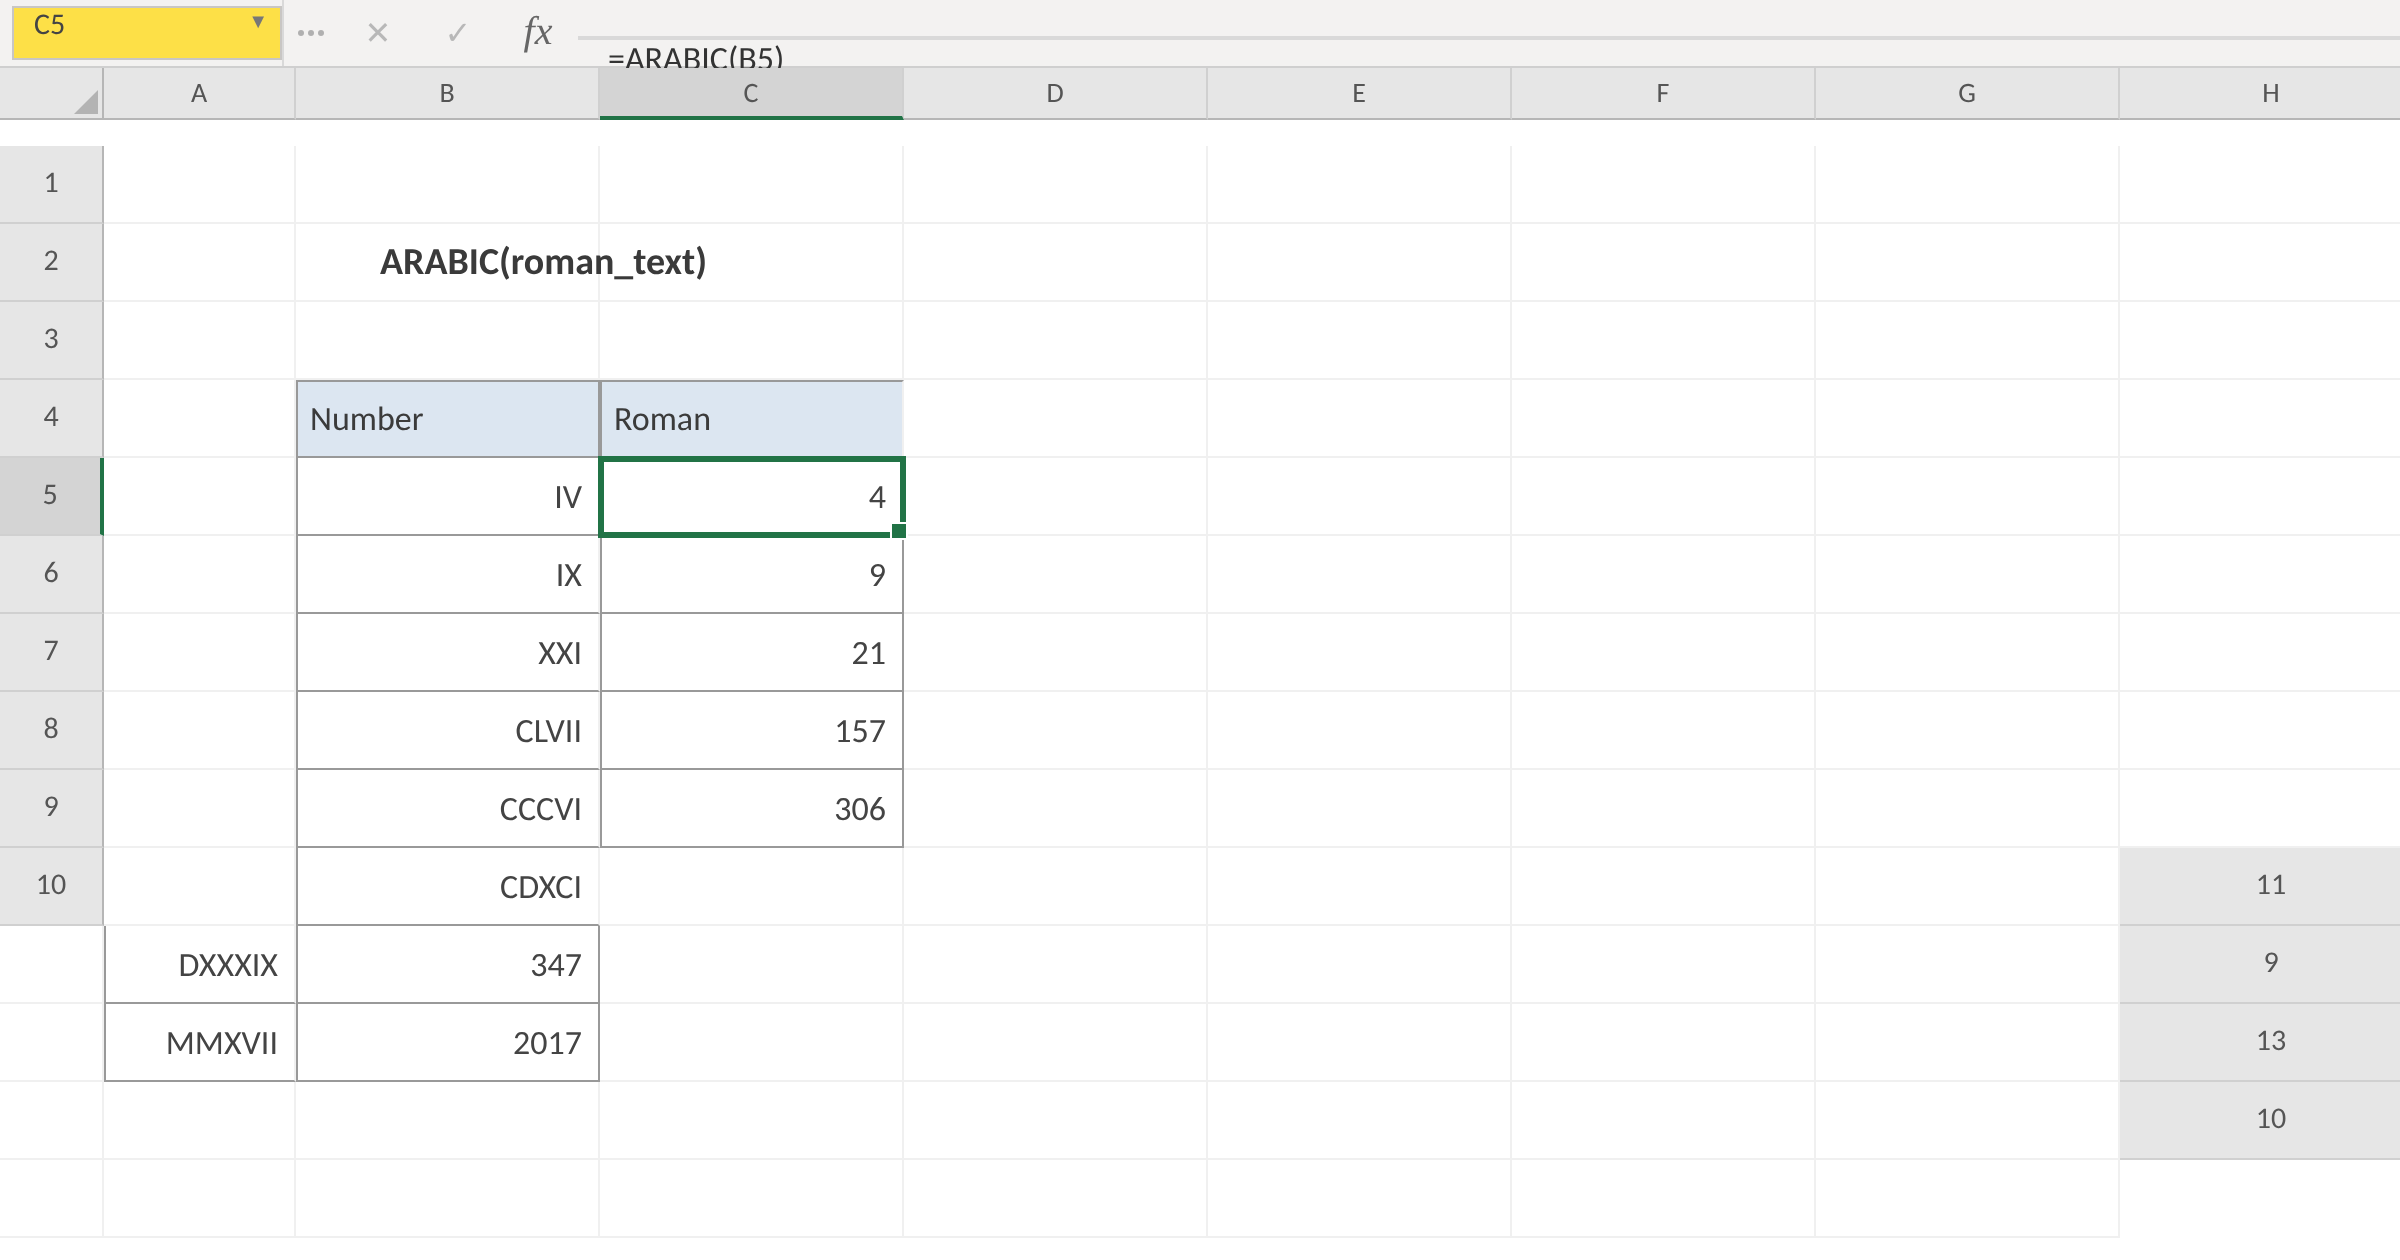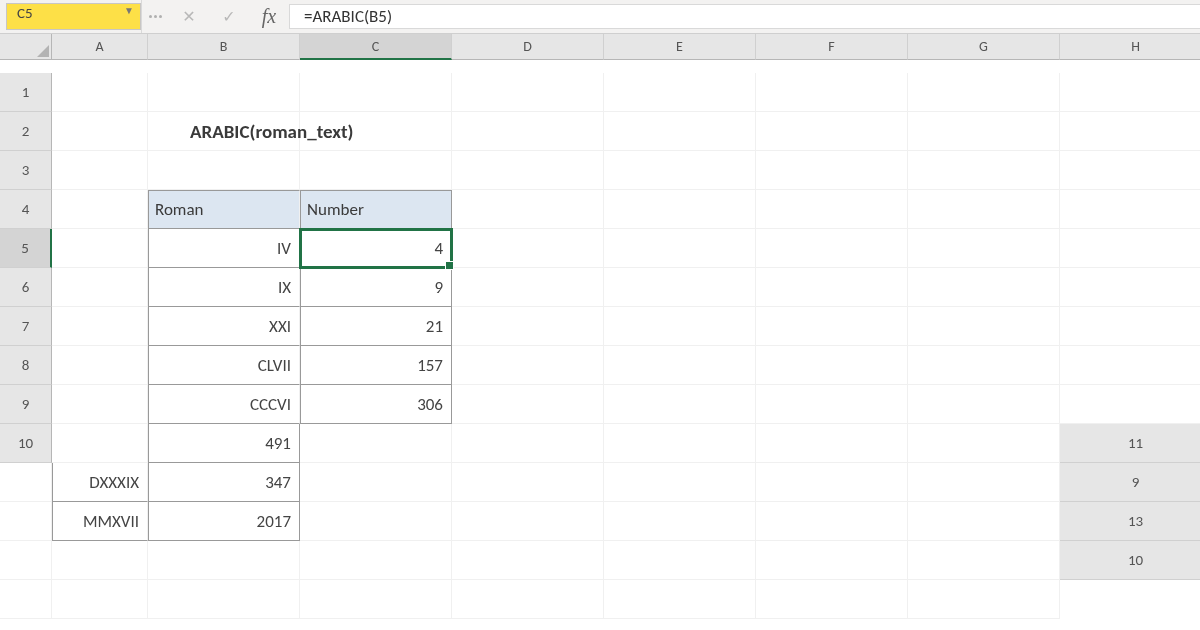--- a/index.html
+++ b/index.html
@@ -59,25 +59,25 @@
     font-size: 20px;
     width: 40px;
     display:flex; align-items:center; justify-content:center;
   }
   .formula-input {
     flex: 1;
     background: #fff;
     border: 1px solid #d9d9d9;
     border-right: none;
     display: flex;
-    align-items: center;
+    align-items: flex-start;
     padding-left: 14px;
     font-size: 17px;
     color: #333;
-    margin: 4px 0;
+    margin: 18px 0;
   }
 
   
   .sheet {
     display: grid;
     grid-template-columns: 52px 96px 152px 152px 152px 152px 152px 152px 152px;
     grid-auto-rows: 39px;
   }
   .corner-cell {
     background: #e6e6e6;
@@ -229,22 +229,22 @@
   <div class="cell"></div>
   <div class="cell"></div>
   <div class="cell"></div>
   <div class="cell"></div>
   <div class="cell"></div>
   <div class="cell"></div>
   <div class="cell"></div>
 
   <div class="row-head">4</div>
   <div class="cell"></div>
+  <div class="cell tbl-head right">Number</div>
   <div class="cell tbl-head">Roman</div>
-  <div class="cell tbl-head right">Number</div>
   <div class="cell"></div>
   <div class="cell"></div>
   <div class="cell"></div>
   <div class="cell"></div>
   <div class="cell"></div>
 
   <div class="row-head sel">5</div>
   <div class="cell"></div>
   <div class="cell tbl-cell ralign">
       <span>IV</span>
@@ -309,22 +309,22 @@
       <span>306</span>
     </div>
   <div class="cell"></div>
   <div class="cell"></div>
   <div class="cell"></div>
   <div class="cell"></div>
   <div class="cell"></div>
 
   <div class="row-head">10</div>
   <div class="cell"></div>
-  <div class="cell tbl-cell right ralign">
-      <span>491</span>
+  <div class="cell tbl-cell ralign">
+      <span>CDXCI</span>
     </div>
   <div class="cell"></div>
   <div class="cell"></div>
   <div class="cell"></div>
   <div class="cell"></div>
   <div class="cell"></div>
 
   <div class="row-head">11</div>
   <div class="cell"></div>
   <div class="cell tbl-cell ralign">

